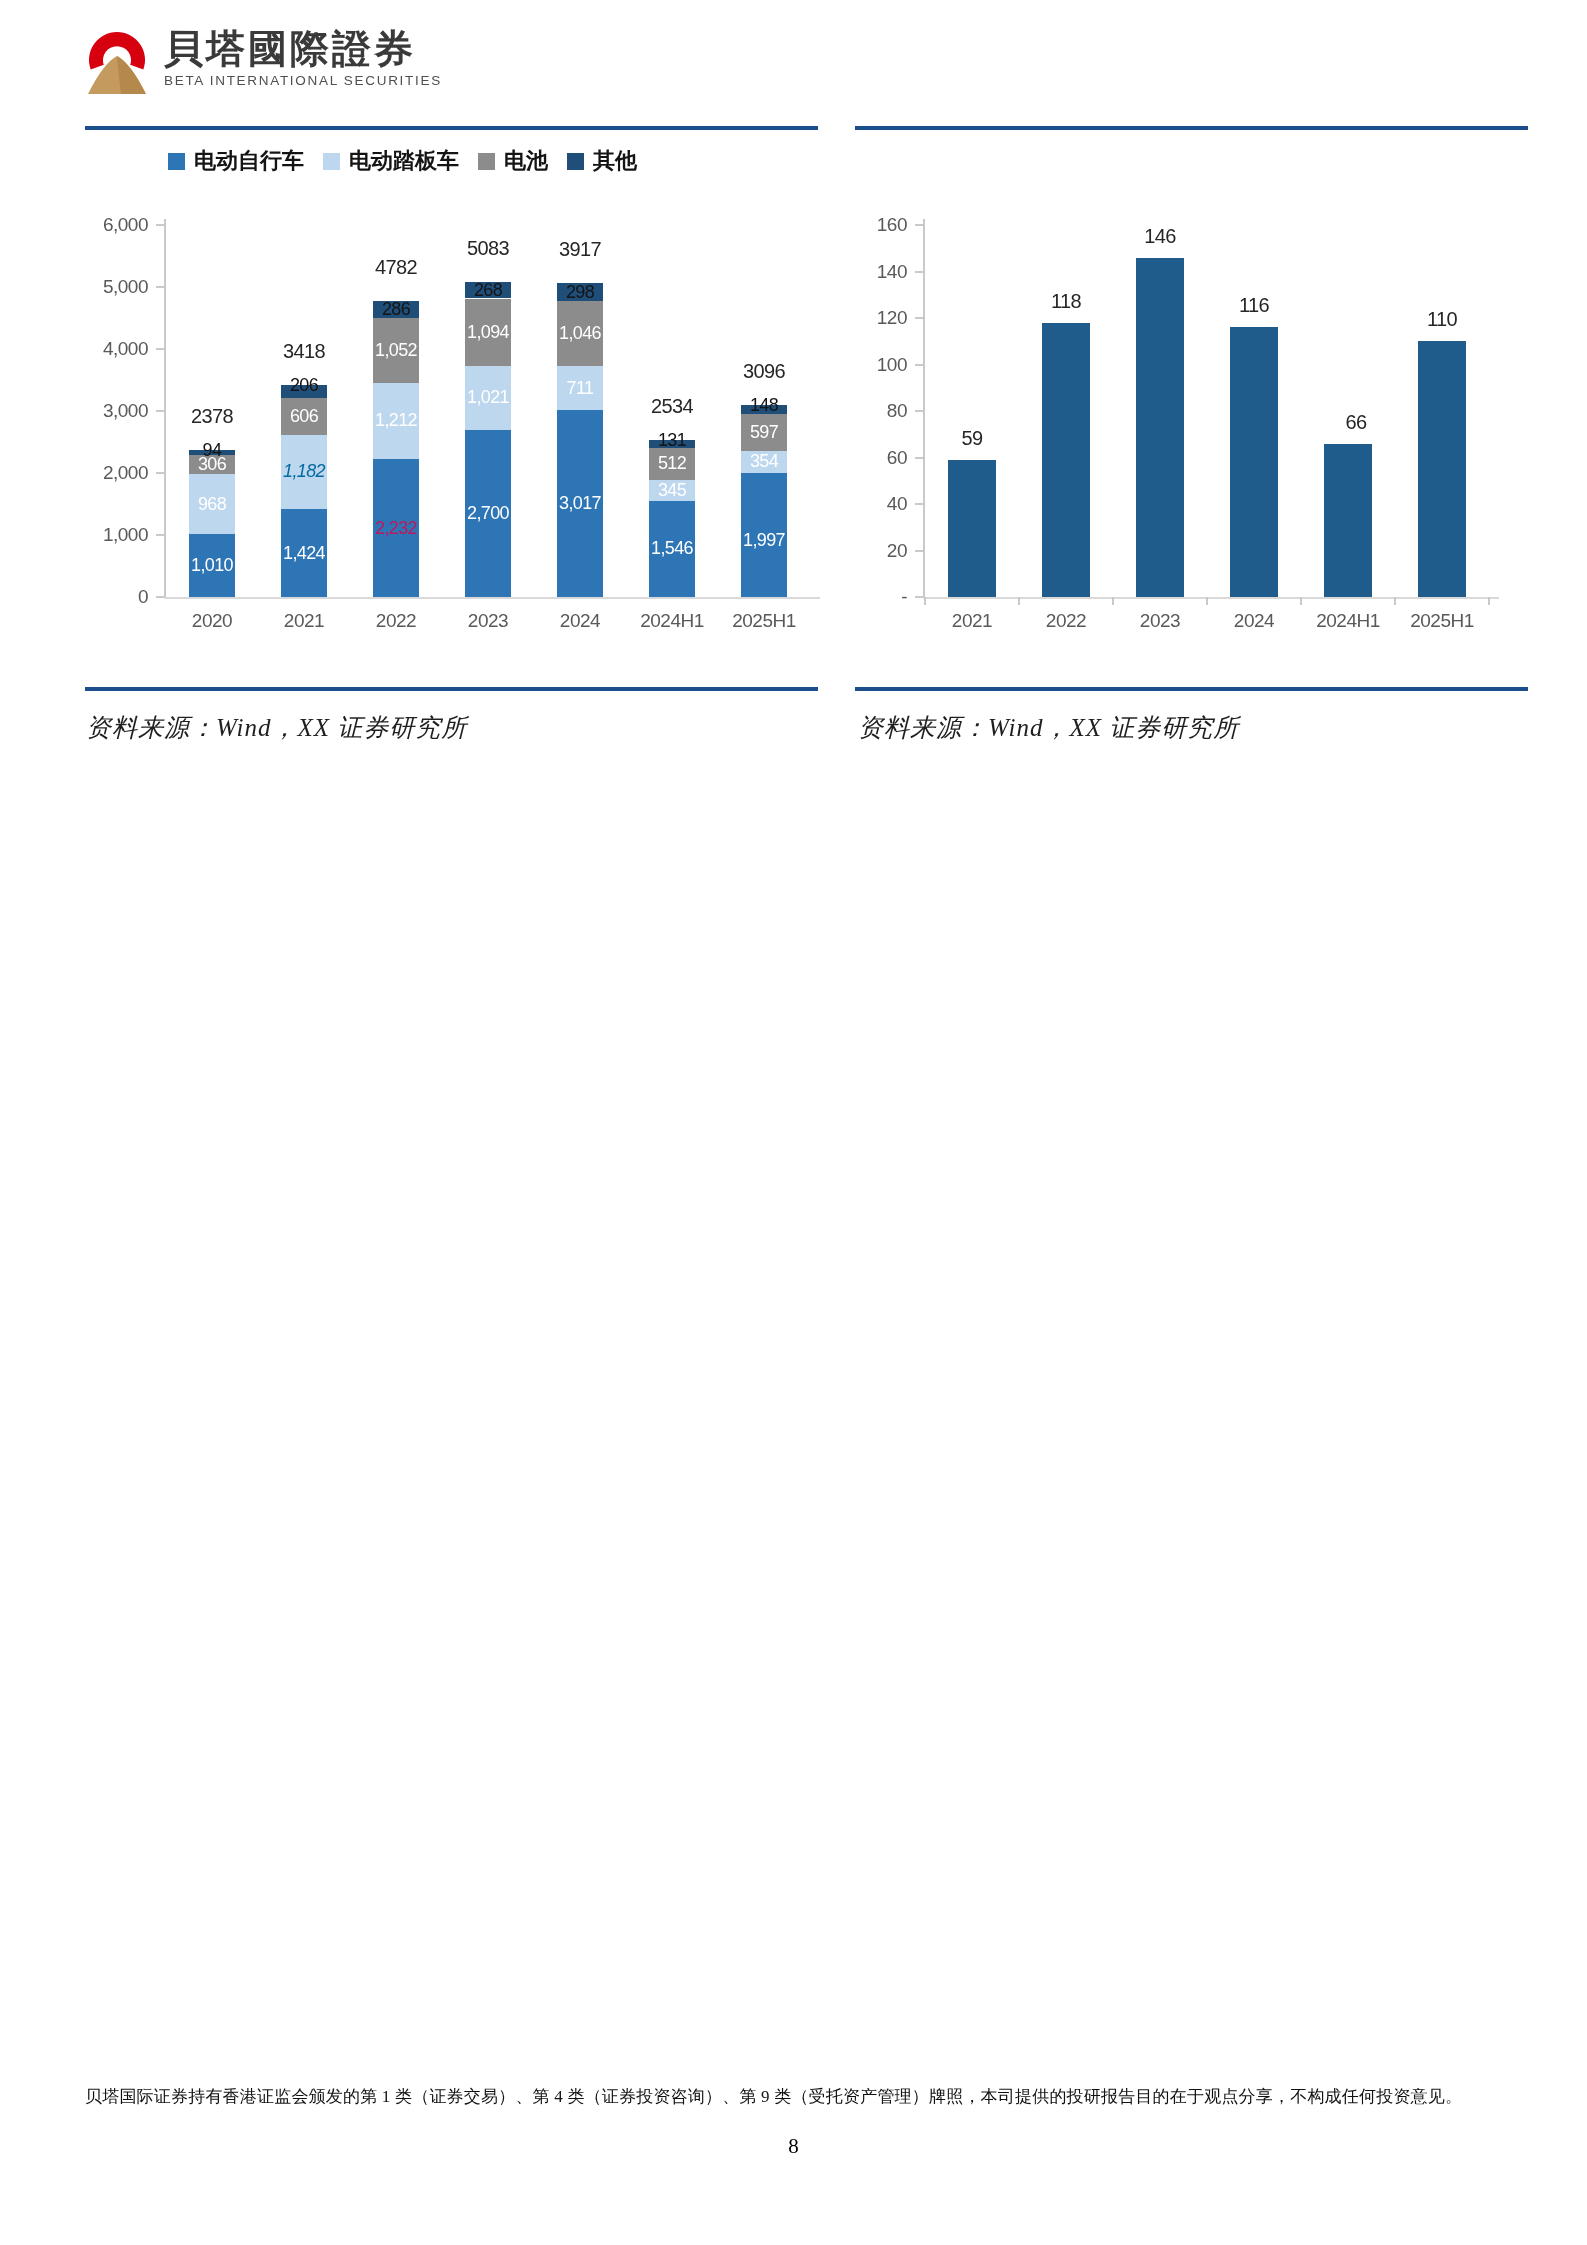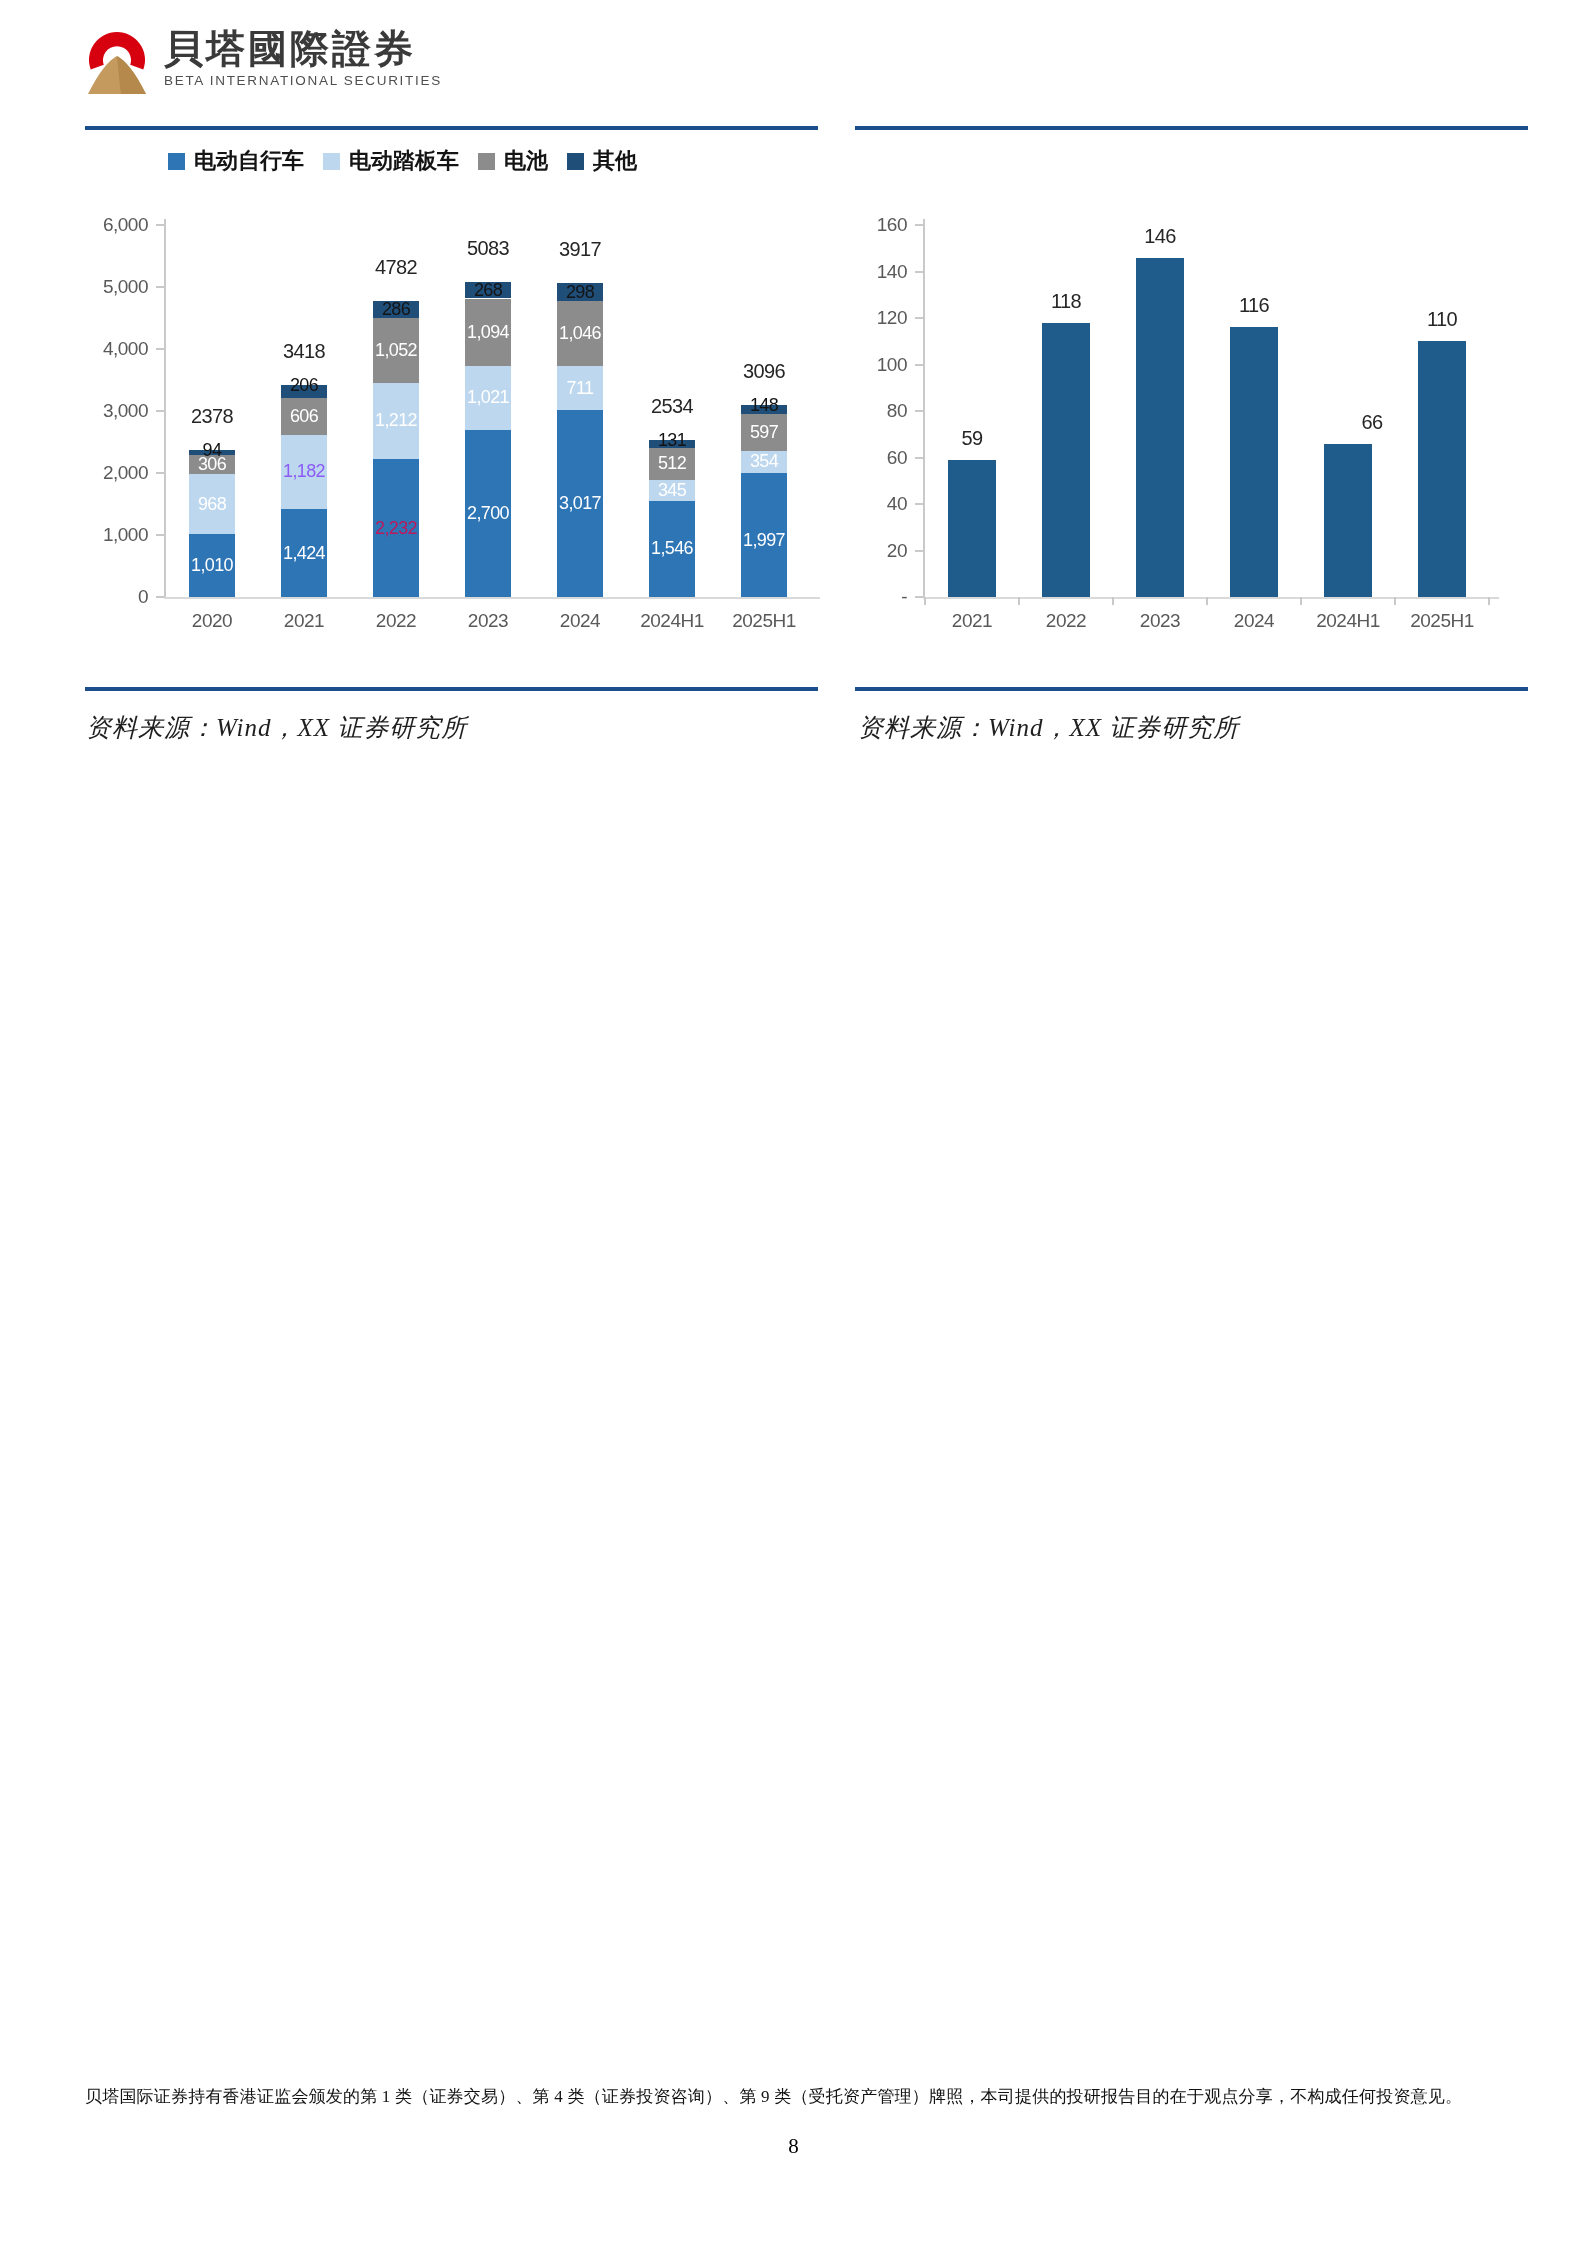--- a/index.html
+++ b/index.html
@@ -126,21 +126,21 @@
           <div class="seg-label" style="color: rgb(255, 255, 255); bottom: 122.636px; height: 18.972px; line-height: 18.972px;">306</div>
           <div class="seg" style="bottom: 141.608px; height: 5.828px; background: rgb(31, 78, 121);"></div>
           <div class="seg-label" style="color: rgb(20, 20, 20); bottom: 147.436px; line-height: 20px; transform: translateY(50%);">94</div>
         </div>
         <div class="total-label" style="left: 0px; width: 92px; bottom: 169.436px;">2378</div>
         <div class="xlabel" style="left: 0px; width: 92px; top: 385px;">2020</div>
         <div class="bar" style="left: 115px; width: 46px; height: 211.916px;">
           <div class="seg" style="bottom: 0px; height: 88.288px; background: rgb(46, 117, 182);"></div>
           <div class="seg-label" style="color: rgb(255, 255, 255); bottom: 0px; height: 88.288px; line-height: 88.288px;">1,424</div>
           <div class="seg" style="bottom: 88.288px; height: 73.284px; background: rgb(189, 215, 238);"></div>
-          <div class="seg-label" style="color: #8b5cf6; bottom: 88.288px; height: 73.284px; line-height: 73.284px;">1,182</div>
+          <div class="seg-label" style="color: #0369a1; bottom: 88.288px; height: 73.284px; line-height: 73.284px; font-style: italic;">1,182</div>
           <div class="seg" style="bottom: 161.572px; height: 37.572px; background: rgb(140, 140, 140);"></div>
           <div class="seg-label" style="color: rgb(255, 255, 255); bottom: 161.572px; height: 37.572px; line-height: 37.572px;">606</div>
           <div class="seg" style="bottom: 199.144px; height: 12.772px; background: rgb(31, 78, 121);"></div>
           <div class="seg-label" style="color: rgb(20, 20, 20); bottom: 211.916px; line-height: 20px; transform: translateY(50%);">206</div>
         </div>
         <div class="total-label" style="left: 92px; width: 92px; bottom: 233.916px;">3418</div>
         <div class="xlabel" style="left: 92px; width: 92px; top: 385px;">2021</div>
         <div class="bar" style="left: 207px; width: 46px; height: 296.484px;">
           <div class="seg" style="bottom: 0px; height: 138.384px; background: rgb(46, 117, 182);"></div>
           <div class="seg-label" style="color: #be185d; bottom: 0px; height: 138.384px; line-height: 138.384px;">2,232</div>
@@ -241,21 +241,21 @@
         <div class="rbar" style="left: 117px; width: 48px; height: 274.35px; background: rgb(31, 92, 140);"></div>
         <div class="rlabel" style="left: 94px; width: 94px; bottom: 284.35px;">118</div>
         <div class="xlabel" style="left: 94px; width: 94px; top: 385px;">2022</div>
         <div class="rbar" style="left: 211px; width: 48px; height: 339.45px; background: rgb(31, 92, 140);"></div>
         <div class="rlabel" style="left: 188px; width: 94px; bottom: 349.45px;">146</div>
         <div class="xlabel" style="left: 188px; width: 94px; top: 385px;">2023</div>
         <div class="rbar" style="left: 305px; width: 48px; height: 269.7px; background: rgb(31, 92, 140);"></div>
         <div class="rlabel" style="left: 282px; width: 94px; bottom: 279.7px;">116</div>
         <div class="xlabel" style="left: 282px; width: 94px; top: 385px;">2024</div>
         <div class="rbar" style="left: 399px; width: 48px; height: 153.45px; background: rgb(31, 92, 140);"></div>
-        <div class="rlabel" style="left: 400px; width: 94px; bottom: 163.45px;">66</div>
+        <div class="rlabel" style="left: 384px; width: 94px; bottom: 163.45px;">66</div>
         <div class="xlabel" style="left: 376px; width: 94px; top: 385px;">2024H1</div>
         <div class="rbar" style="left: 493px; width: 48px; height: 255.75px; background: rgb(31, 92, 140);"></div>
         <div class="rlabel" style="left: 470px; width: 94px; bottom: 265.75px;">110</div>
         <div class="xlabel" style="left: 470px; width: 94px; top: 385px;">2025H1</div>
       </div>
     <div class="divider div-r" style="background: rgb(28, 78, 142);"></div>
     <div class="source src-r">资料来源：Wind，XX 证券研究所</div>
   </section>
 
   <footer>

